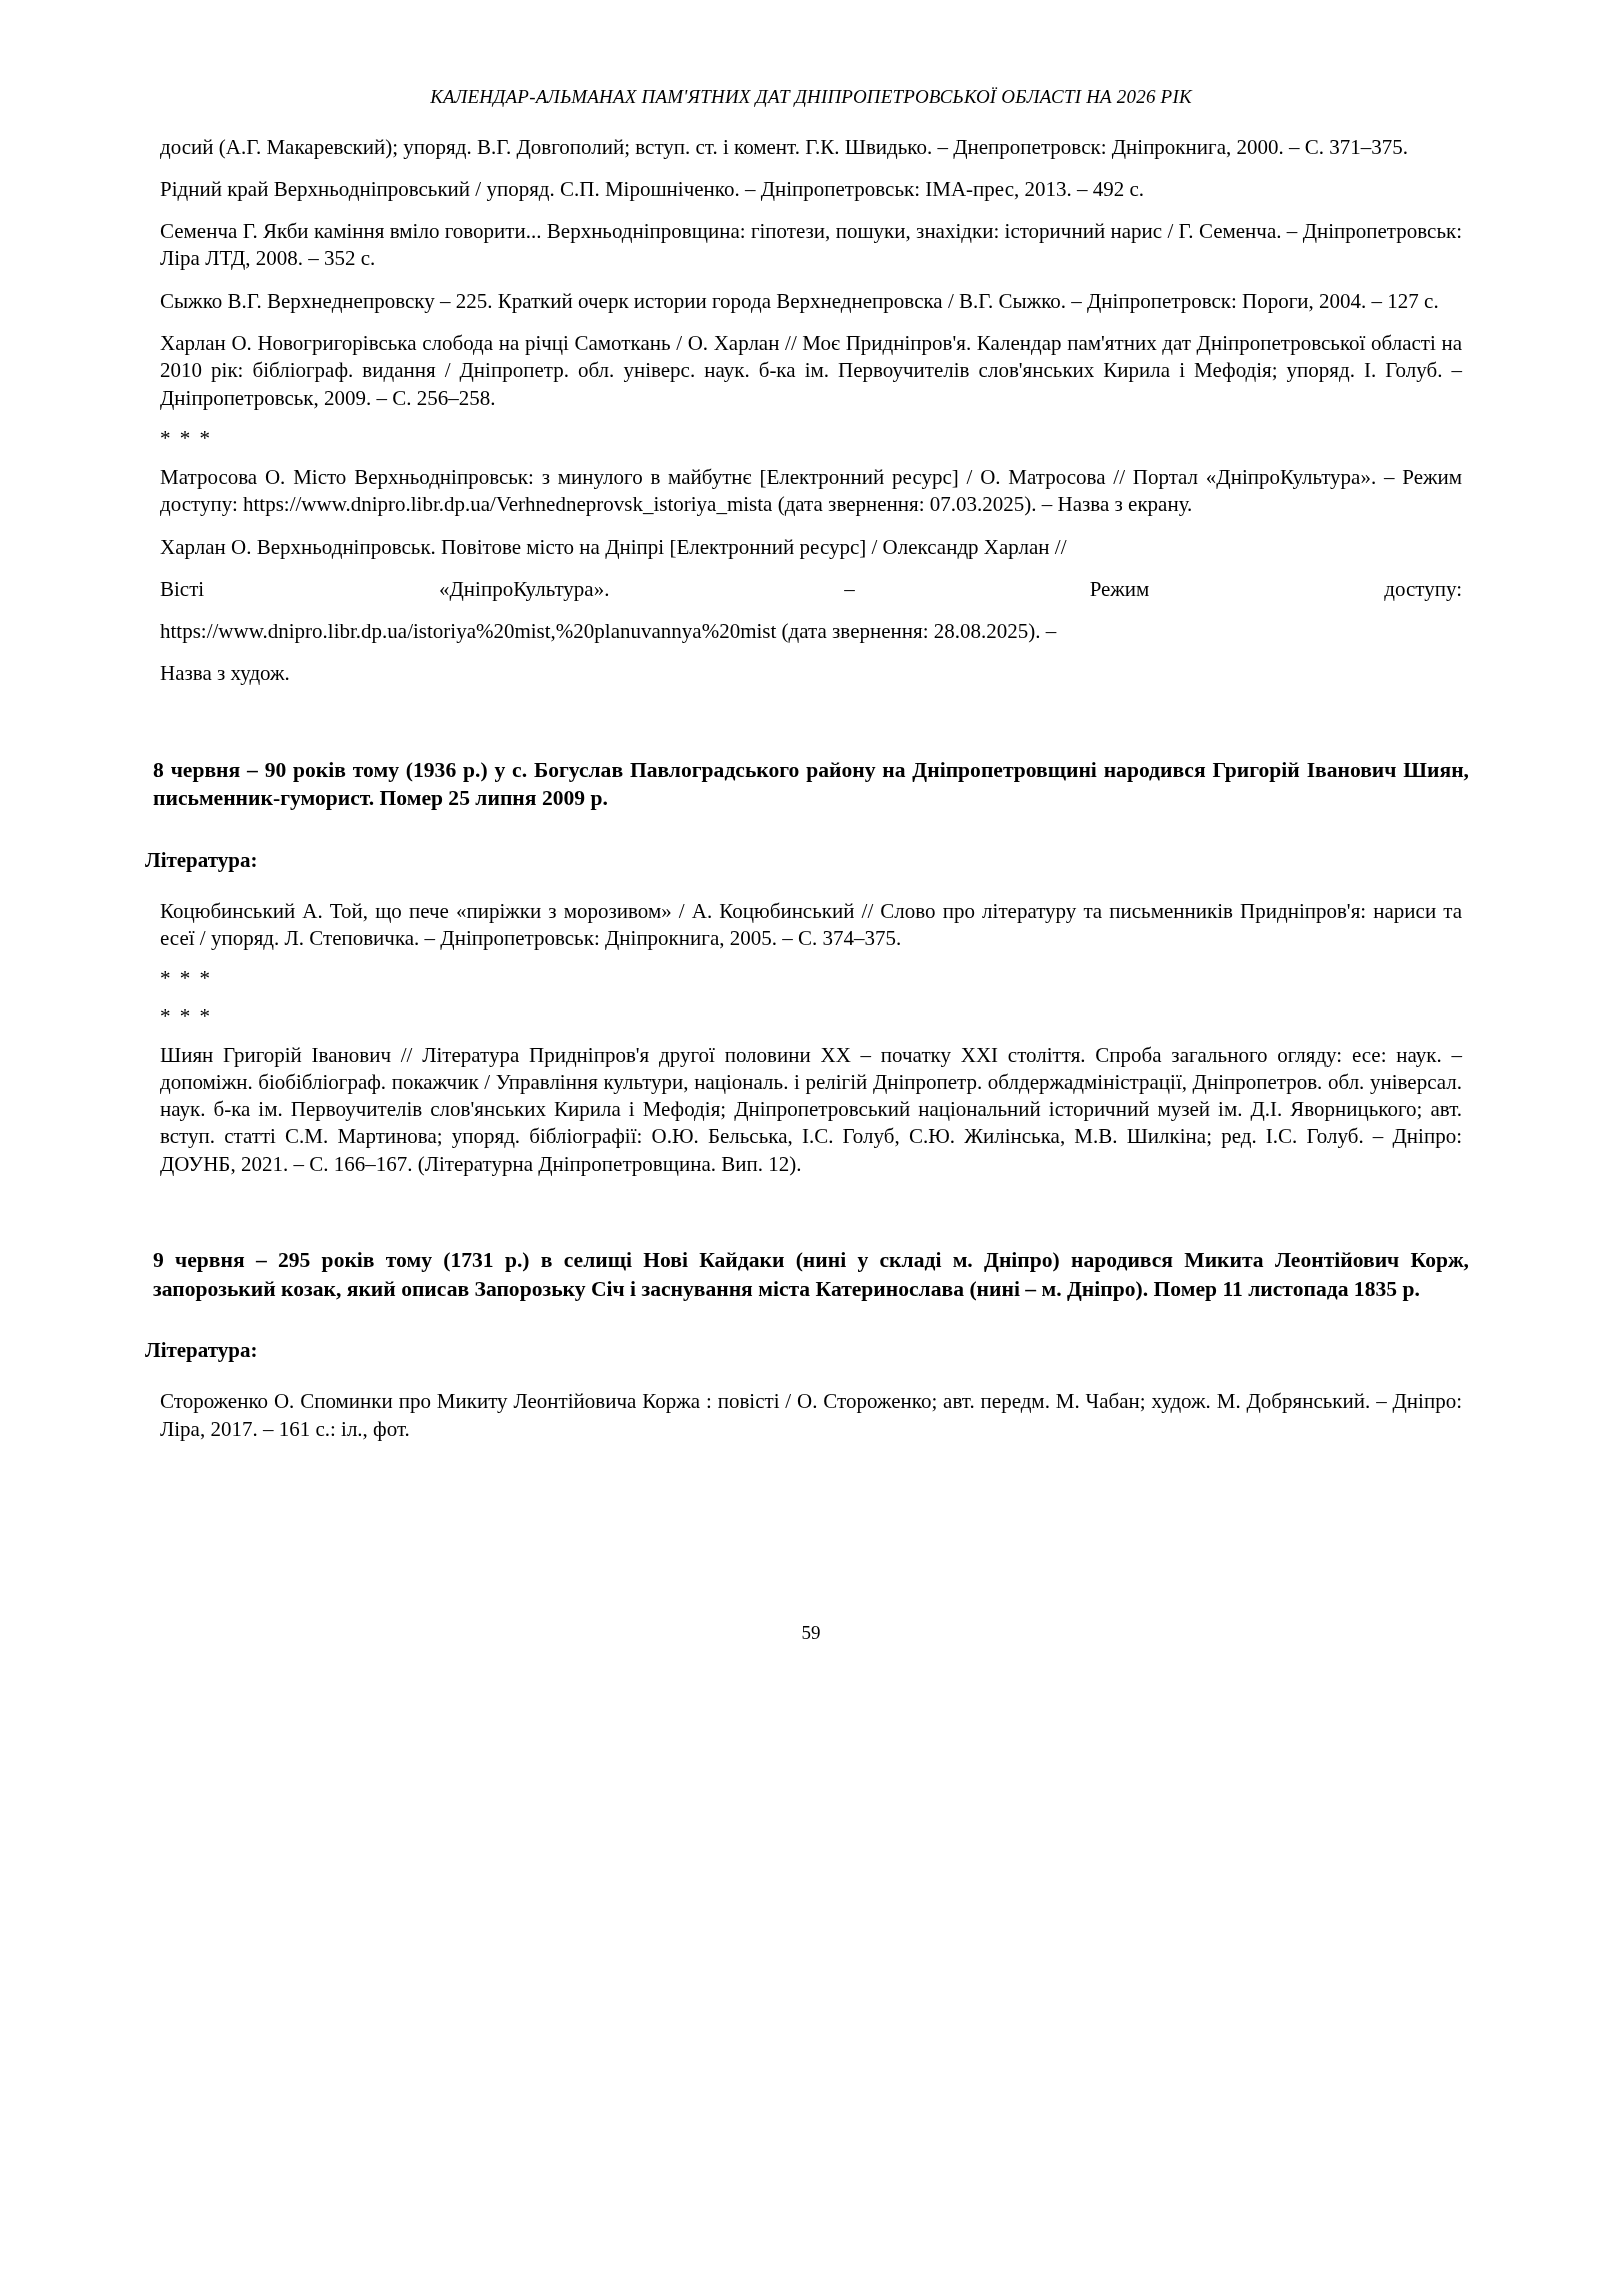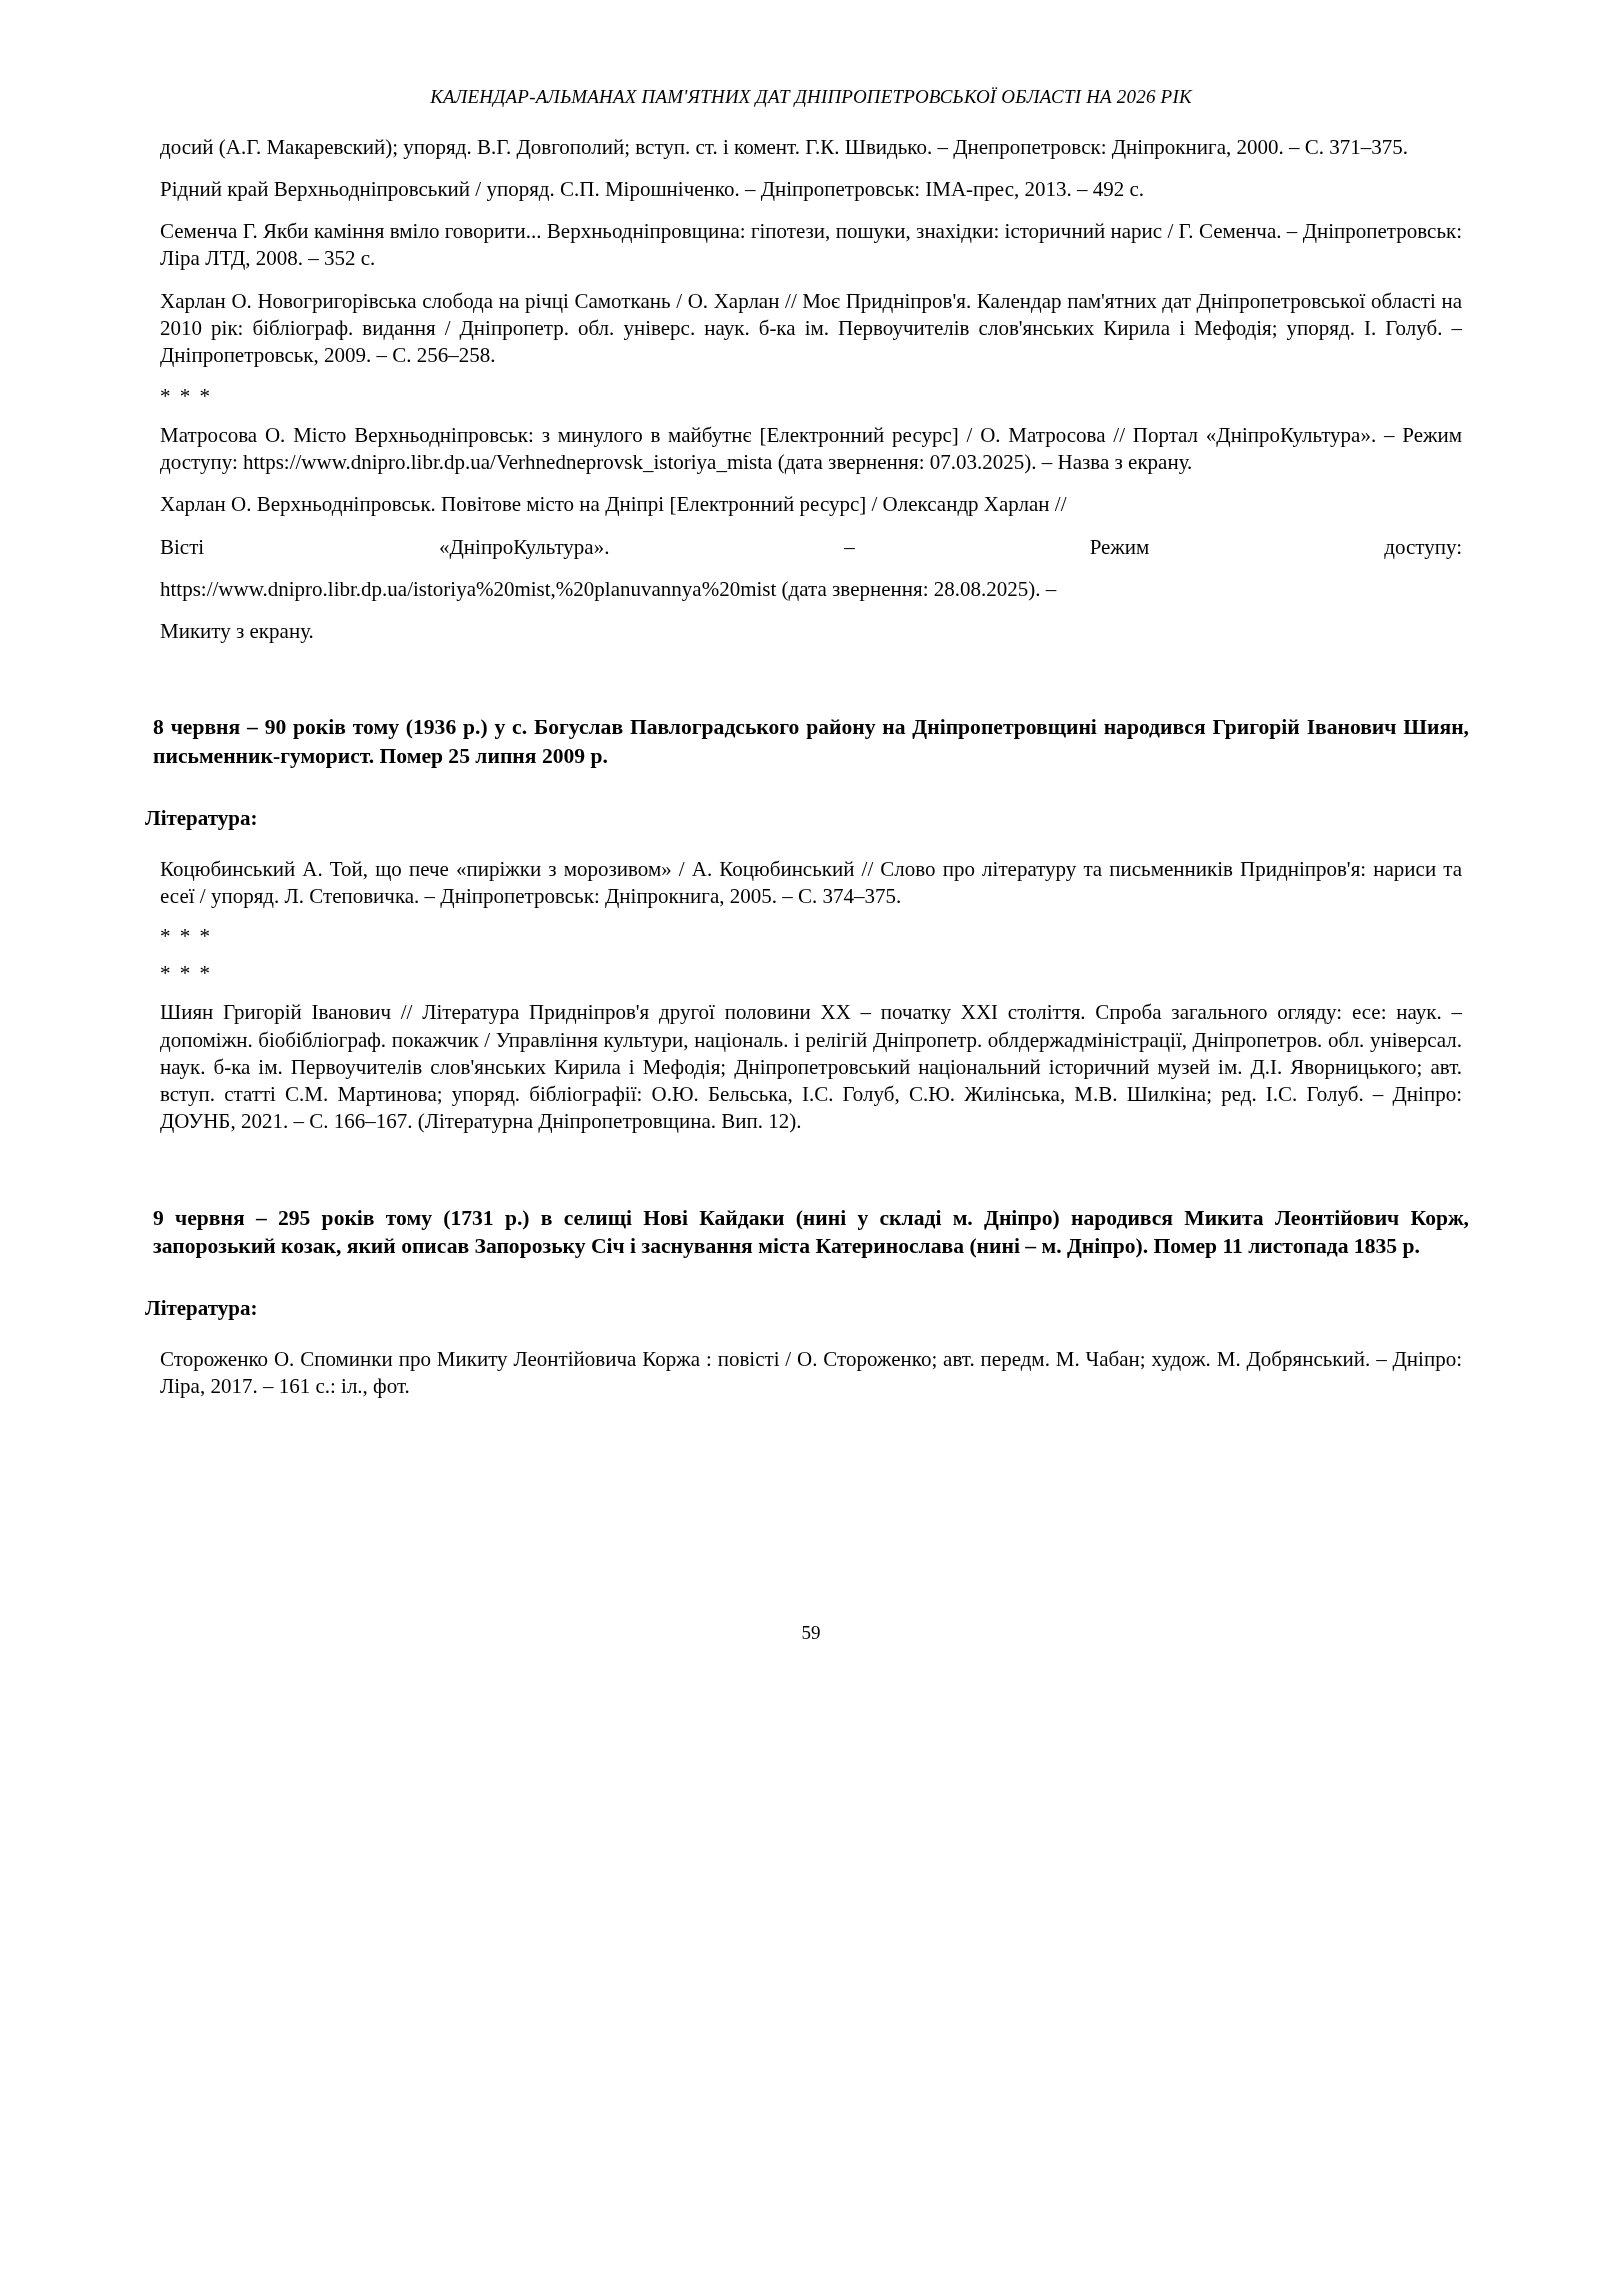--- a/index.html
+++ b/index.html
@@ -79,33 +79,34 @@
 <body>
 
 <div class="page">
 
   <div class="running-head">Календар-альманах пам'ятних дат Дніпропетровської області на 2026 рік</div>
 
   <div class="block">
     <p>досий (А.Г. Макаревский); упоряд. В.Г. Довгополий; вступ. ст. і комент. Г.К. Швидько. – Днепропетровск: Дніпрокнига, 2000. – С. 371–375.</p>
     <p>Рідний край Верхньодніпровський / упоряд. С.П. Мірошніченко. – Дніпропетровськ: ІМА-прес, 2013. – 492 с.</p>
     <p>Семенча Г. Якби каміння вміло говорити... Верхньодніпровщина: гіпотези, пошуки, знахідки: історичний нарис / Г. Семенча. – Дніпропетровськ: Ліра ЛТД, 2008. – 352 с.</p>
+    <p>Сыжко В.Г. Верхнеднепровску – 225. Краткий очерк истории города Верхнеднепровска / В.Г. Сыжко. – Днiпропетровск: Пороги, 2004. – 127 с.</p>
     <p>Харлан О. Новогригорівська слобода на річці Самоткань / О. Харлан // Моє Придніпров'я. Календар пам'ятних дат Дніпропетровської області на 2010 рік: бібліограф. видання / Дніпропетр. обл. універс. наук. б-ка ім. Первоучителів слов'янських Кирила і Мефодія; упоряд. І. Голуб. – Дніпропетровськ, 2009. – С. 256–258.</p>
     <p class="sep">* * *</p>
     <p>Матросова О. Місто Верхньодніпровськ: з минулого в майбутнє [Електронний ресурс] / О. Матросова // Портал «ДніпроКультура». – Режим доступу: https://www.dnipro.libr.dp.ua/Verhnedneprovsk_istoriya_mista (дата звернення: 07.03.2025). – Назва з екрану.</p>
     <p>Харлан О. Верхньодніпровськ. Повітове місто на Дніпрі [Електронний ресурс] / Олександр Харлан //</p>
     <p class="justify-stretch">
       <span>Вісті</span>
       <span>«ДніпроКультура».</span>
       <span>–</span>
       <span>Режим</span>
       <span>доступу:</span>
     </p>
     <p>https://www.dnipro.libr.dp.ua/istoriya%20mist,%20planuvannya%20mist (дата звернення: 28.08.2025). –</p>
-    <p>Микиту з екрану.</p>
+    <p>Назва з худож.</p>
   </div>
 
   <div class="gap-lg"></div>
 
   <div>
     <p class="entry-head">8 червня – 90 років тому (1936 р.) у с. Богуслав Павлоградського району на Дніпропетровщині народився Григорій Іванович Шиян, письменник-гуморист. Помер 25 липня 2009 р.</p>
     <div class="gap-md"></div>
     <p class="lit-label">Література:</p>
     <div class="gap-xs"></div>
     <div class="block">

